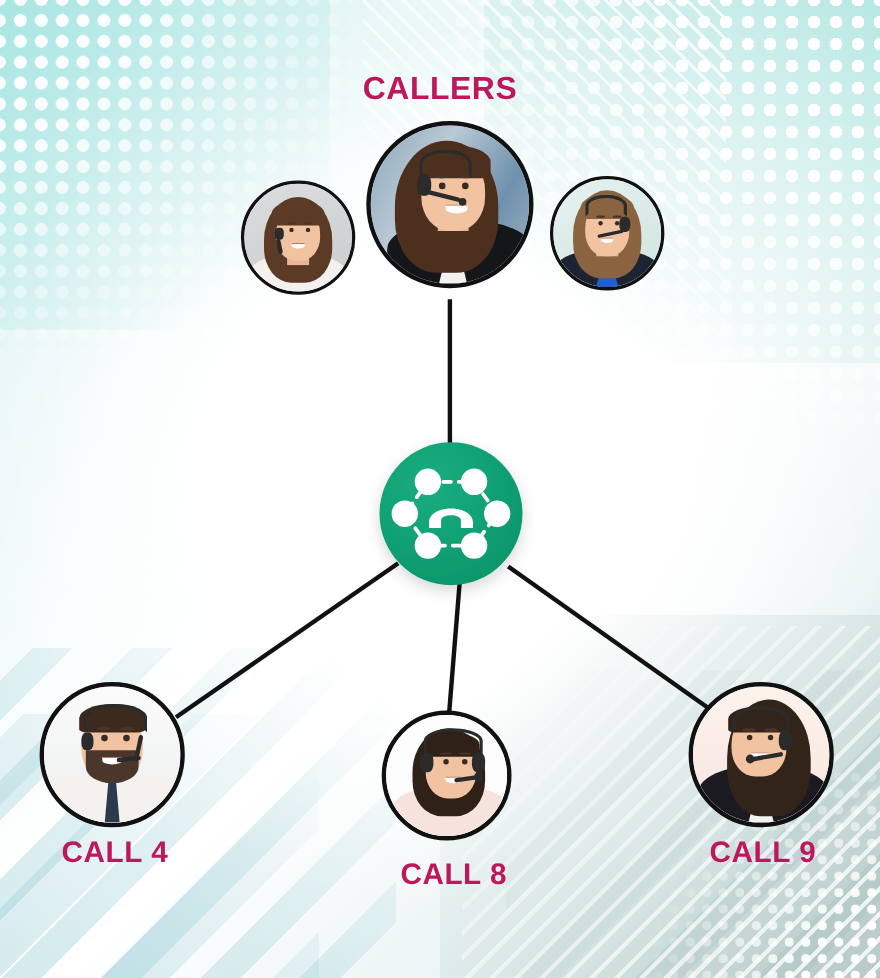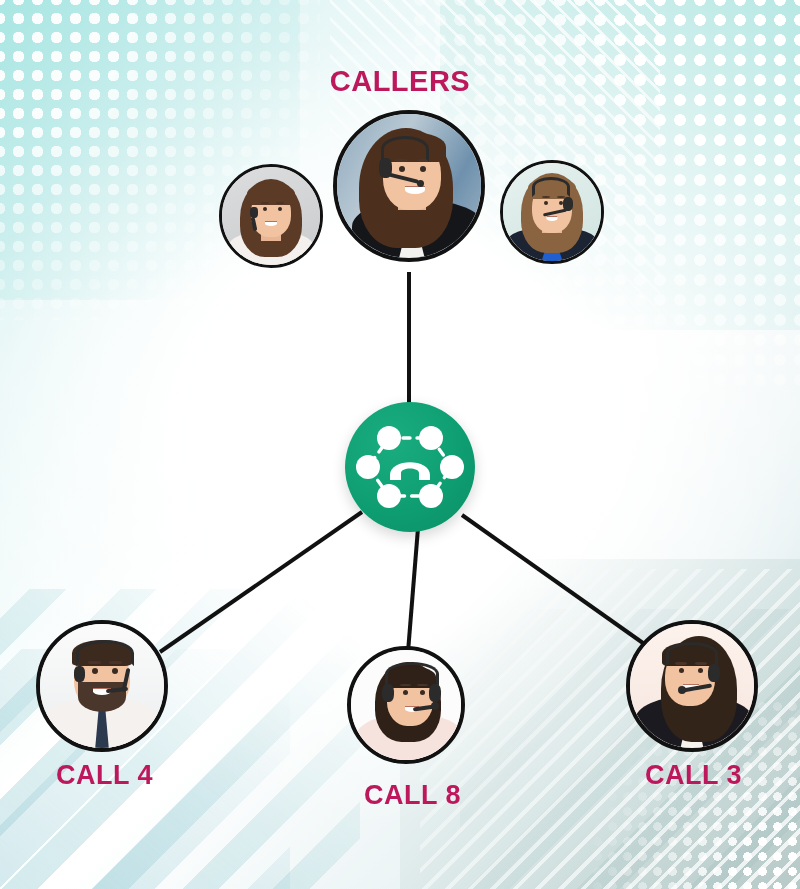--- a/index.html
+++ b/index.html
@@ -343,15 +343,15 @@
         <div class="p-brow" style="left:45px;top:38px;width:12px;height:3px;"></div>
         <div class="p-brow" style="left:65px;top:38px;width:12px;height:3px;"></div>
         <div class="p-mouth" style="top:60px;width:16px;height:7px;left:49%;"></div>
         <div class="p-head-band" style="left:36px;top:18px;width:52px;height:24px;"></div>
         <div class="p-ear-cup" style="left:78px;top:40px;width:12px;height:18px;"></div>
         <div class="p-mic-arm" style="left:52px;top:62px;width:30px;height:4px;transform:rotate(-10deg);"></div>
         <div class="p-mic-tip" style="left:48px;top:62px;width:8px;height:8px;"></div>
       </div>
     </div>
   </div>
-  <div class="label" id="label-call3">CALL 3</div>
+  <div class="label" id="label-call3">CALL 9</div>
 
 </div>
 
 </body></html>

